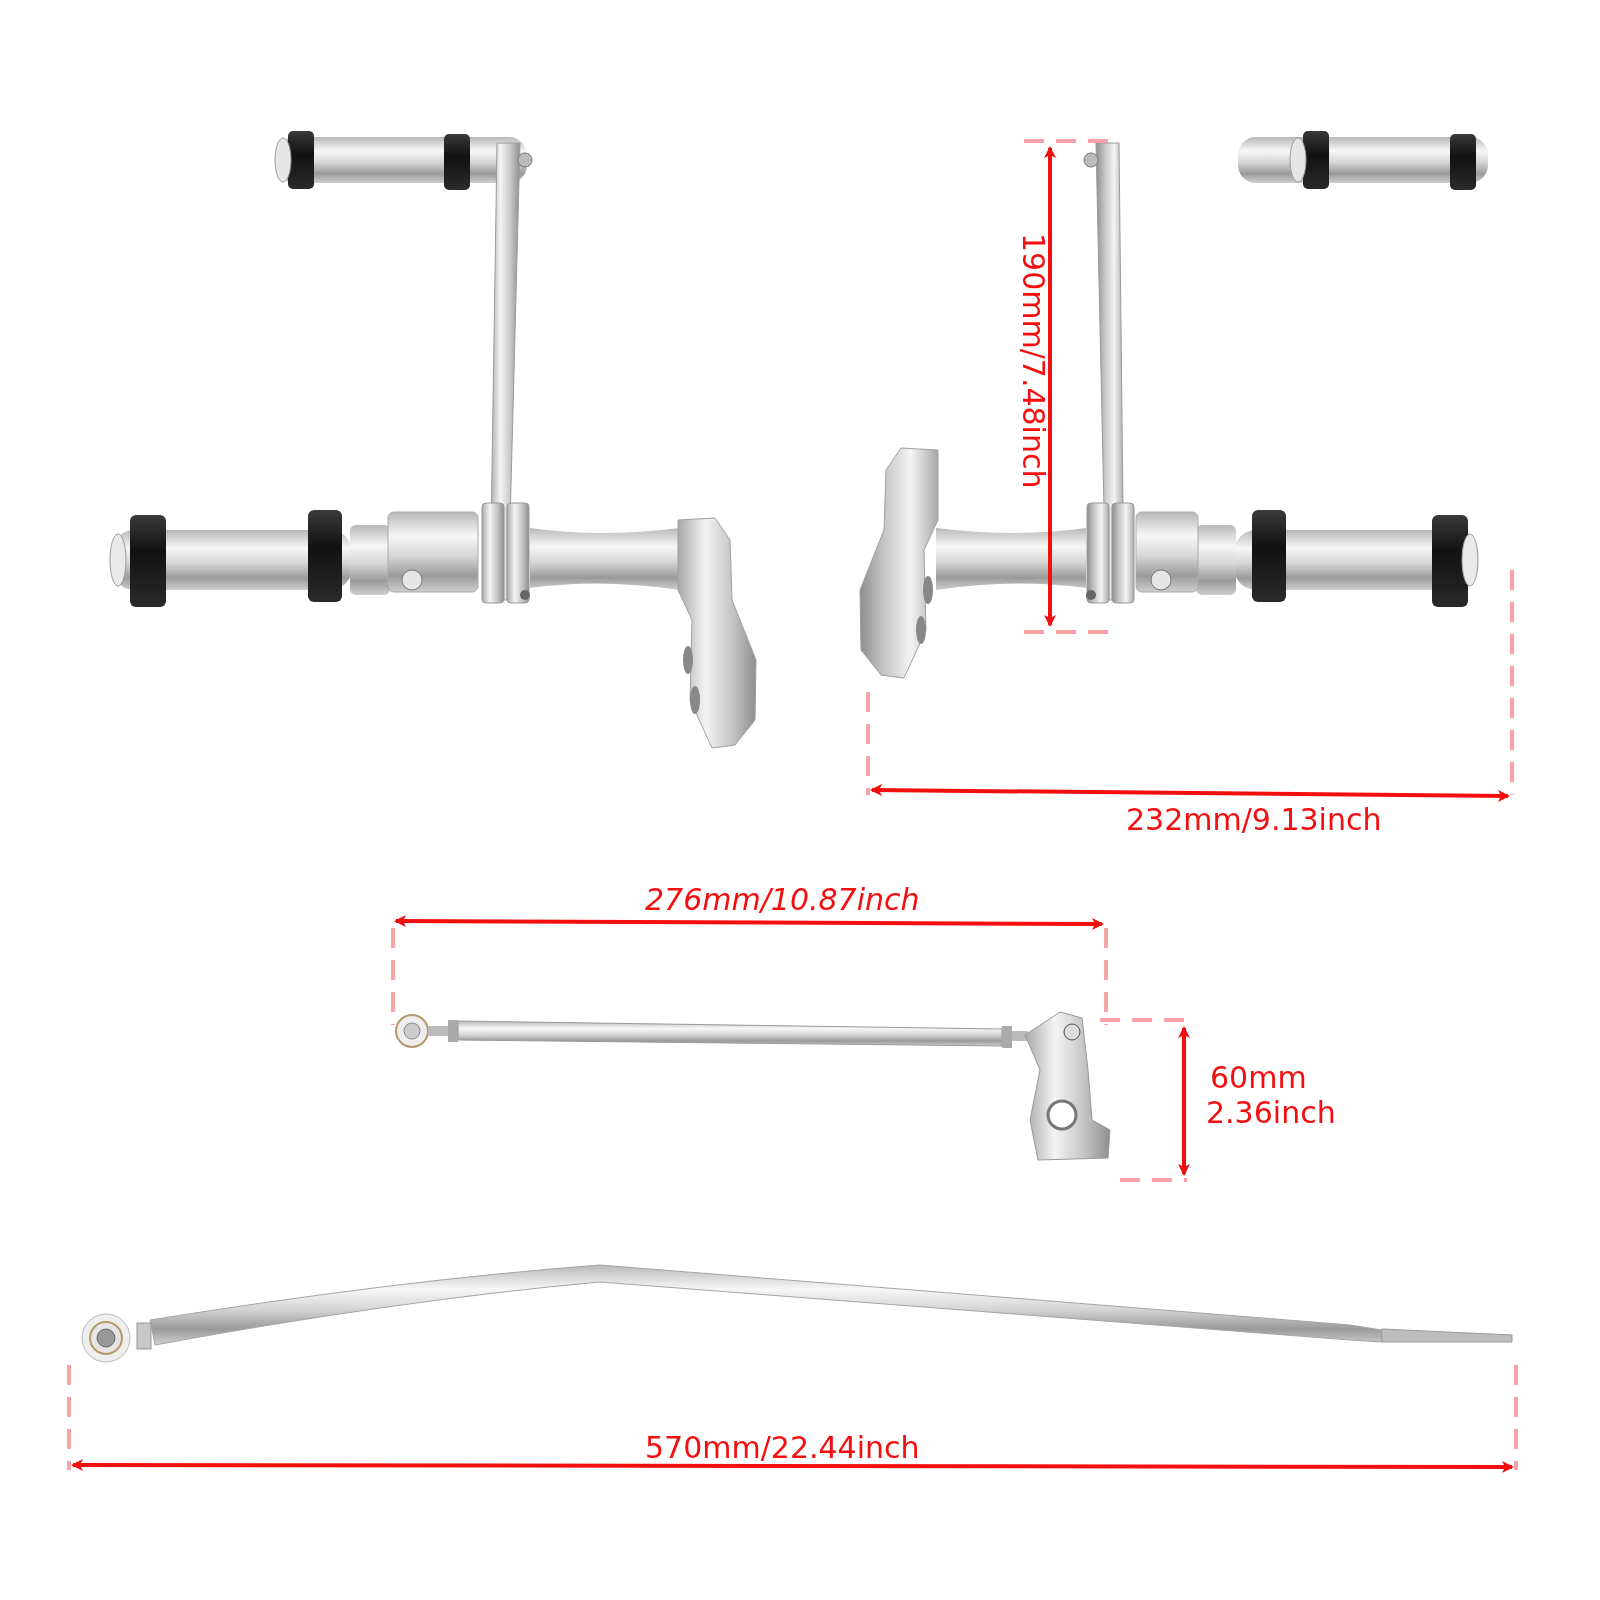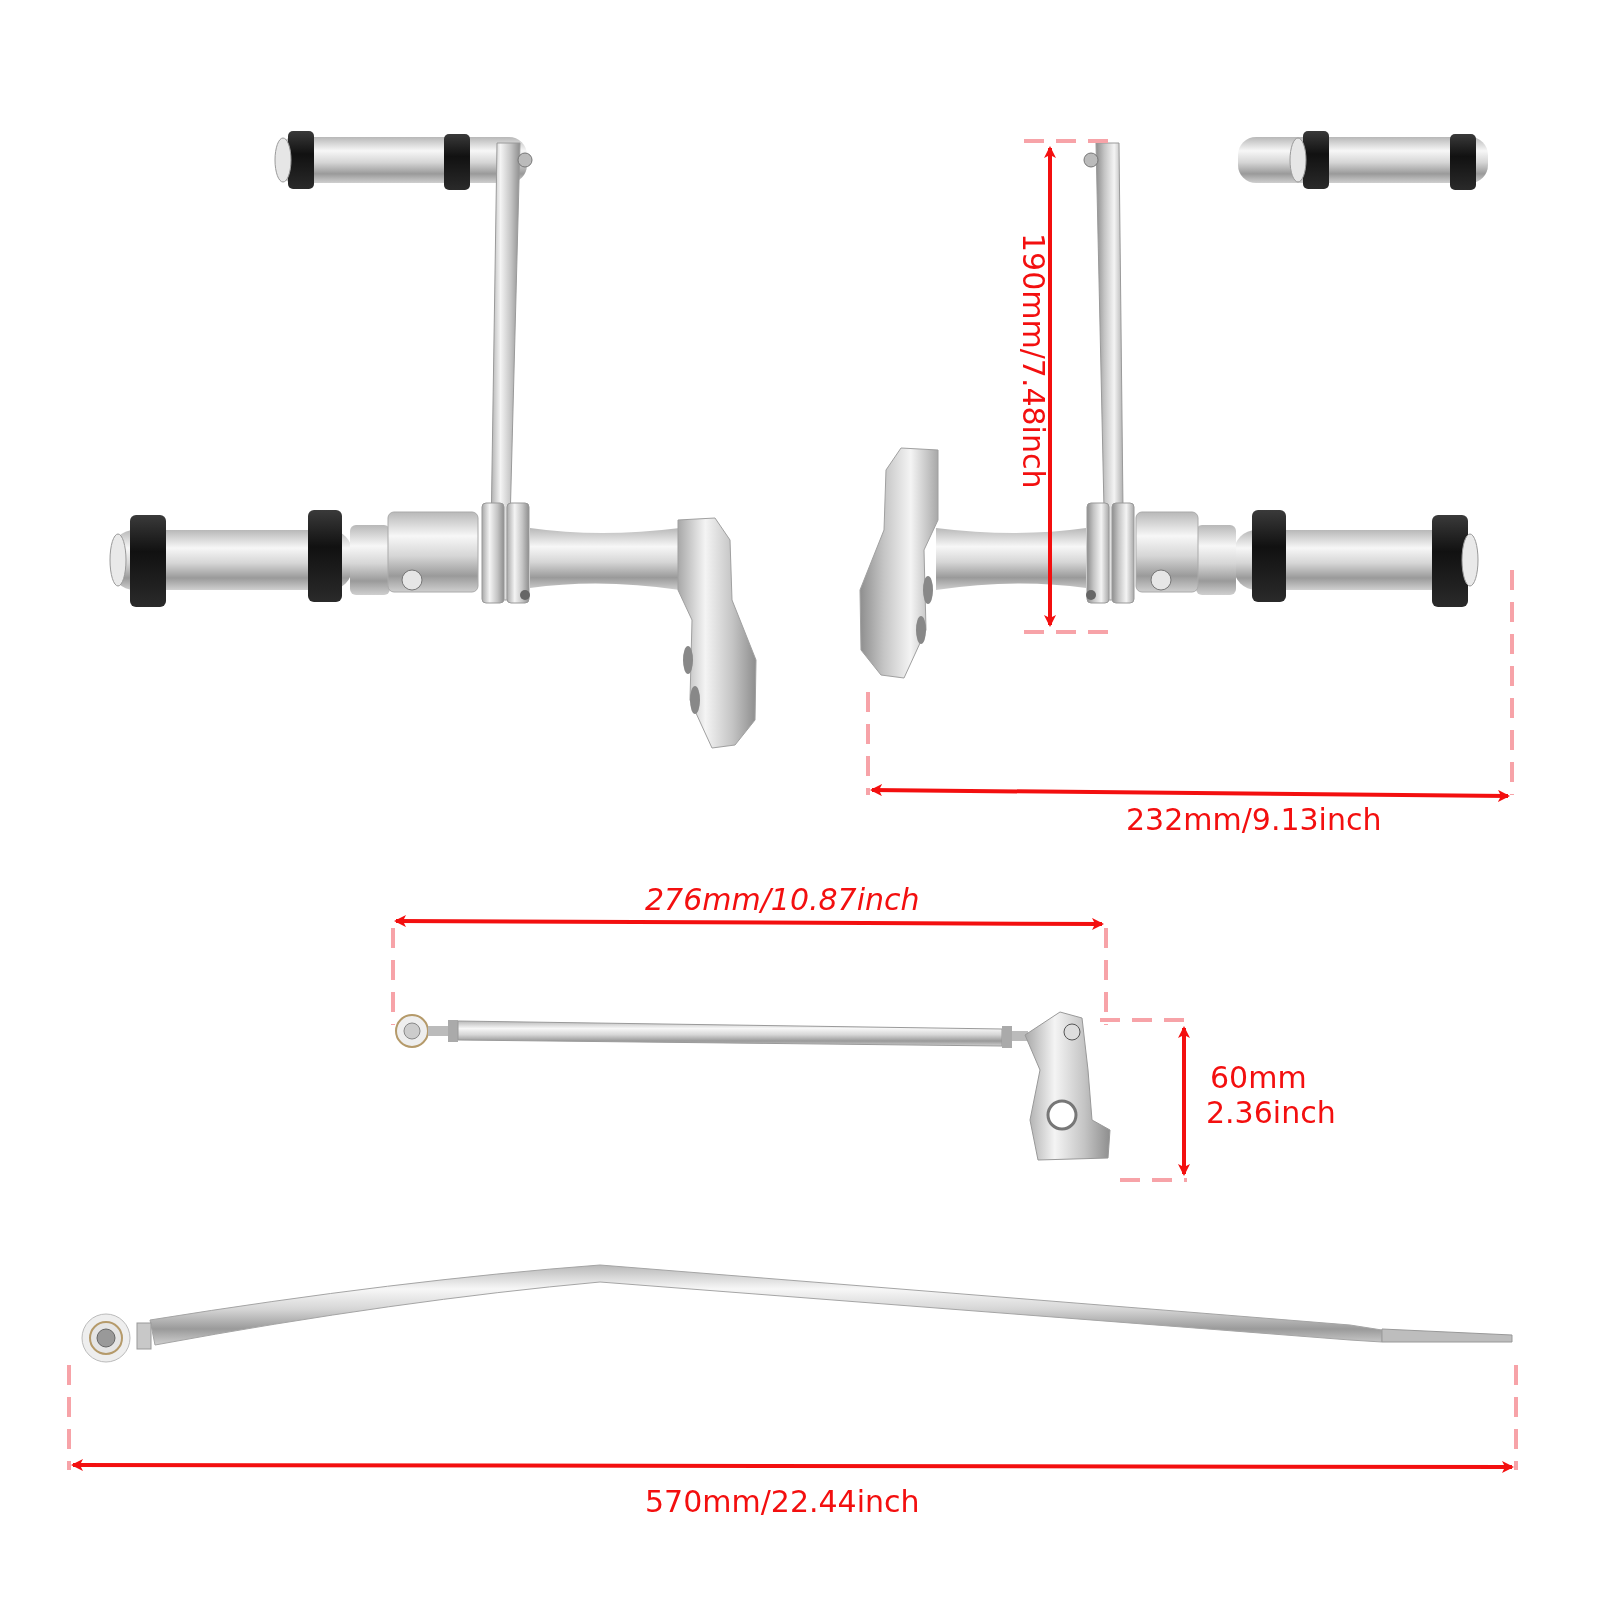--- a/index.html
+++ b/index.html
@@ -137,14 +137,14 @@
     <line x1="73" y1="1465" x2="1512" y2="1467" marker-start="url(#arrowStart)" marker-end="url(#arrowEnd)"></line>
   </g>
 </svg>
 
   
   <div class="label vertical" style="left:1048px; top:233px;">190mm/7.48inch</div>
   <div class="label" style="left:1126px; top:805px;">232mm/9.13inch</div>
   <div class="label" style="left:645px; top:885px;font-style:italic;">276mm/10.87inch</div>
   <div class="label center" style="left:1210px; top:1063px; width:100px;">60mm</div>
   <div class="label center" style="left:1190px; top:1098px; width:140px;margin-left:16px;">2.36inch</div>
-  <div class="label" style="left:645px; top:1487px;text-align:center;">570mm/22.44inch</div>
+  <div class="label" style="left:645px; top:1433px;text-align:center;">570mm/22.44inch</div>
 </div>
 
 </body></html>

